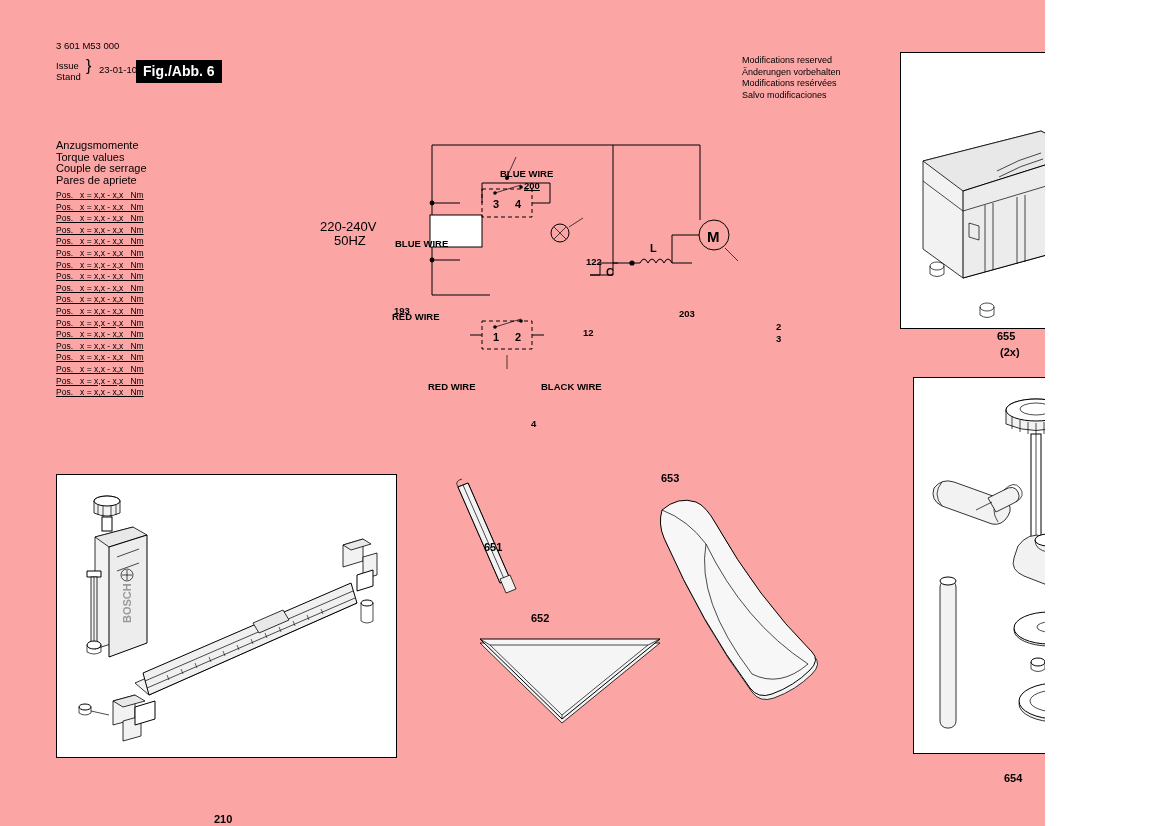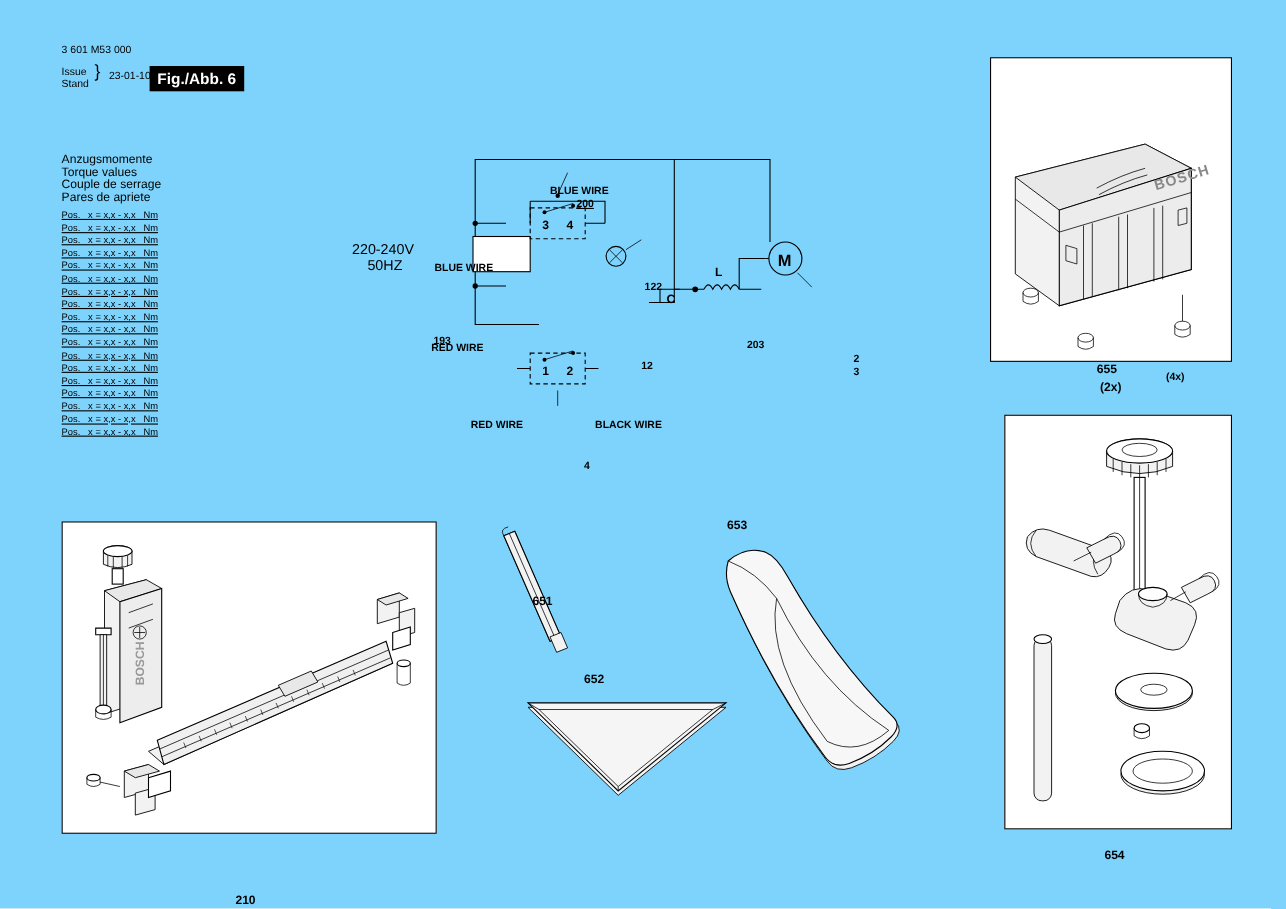--- a/index.html
+++ b/index.html
@@ -6,23 +6,23 @@
     margin: 0;
     padding: 0;
     background: #ffffff;
   }
   body {
     font-family: "Liberation Sans", sans-serif;
     color: #000000;
   }
   #page {
     position: relative;
-    width: 1169px;
+    width: 1045px;
     height: 826px;
-    background: #7dd3fc;
+    background: #fca5a5;
     overflow: hidden;
   }
   .abs { position: absolute; }
 
   
   #header-ids { left: 56px; top: 40px; font-size: 9.5px; line-height: 12px; }
   #header-issue { left: 56px; top: 60px; font-size: 9.5px; line-height: 11px; }
   #fig-badge {
     left: 136px; top: 60px;
     background: #000; color: #fff;
@@ -91,20 +91,26 @@
     <div class="trow">Pos.   x = x,x - x,x   Nm</div>
     <div class="trow">Pos.   x = x,x - x,x   Nm</div>
     <div class="trow">Pos.   x = x,x - x,x   Nm</div>
     <div class="trow">Pos.   x = x,x - x,x   Nm</div>
     <div class="trow">Pos.   x = x,x - x,x   Nm</div>
     <div class="trow">Pos.   x = x,x - x,x   Nm</div>
     <div class="trow">Pos.   x = x,x - x,x   Nm</div>
     <div class="trow">Pos.   x = x,x - x,x   Nm</div>
   </div>
 
+  <div class="abs" id="mods">
+    <div>Modifications reserved</div>
+    <div>Änderungen vorbehalten</div>
+    <div>Modifications resérvées</div>
+    <div>Salvo modificaciones</div>
+  </div>
 
   <div class="abs" style="left:300px; top:115px; width:680px; height:280px;">
     <svg width="680" height="280" viewBox="0 0 680 280">
 
       <polyline class="ln" points="132,145 132,30 313,30 313,160 290,160"></polyline>
       <polyline class="ln" points="132,145 132,180 190,180"></polyline>
 
       <line class="ln" x1="132" y1="88" x2="160" y2="88"></line>
       <line class="ln" x1="132" y1="145" x2="160" y2="145"></line>
 

